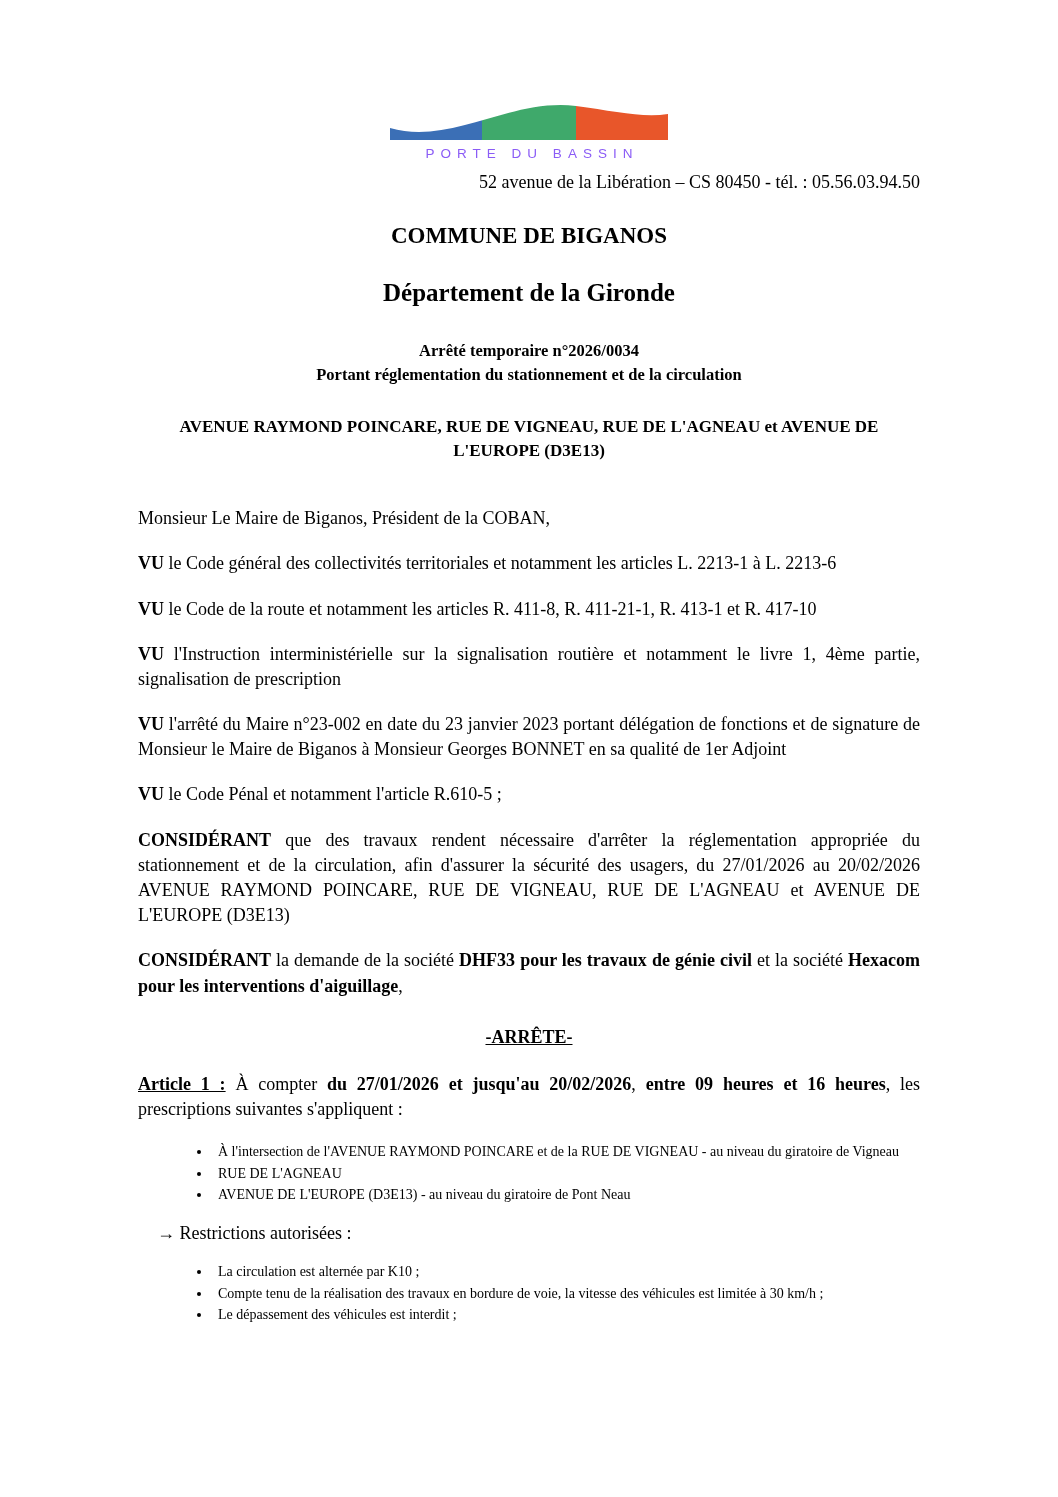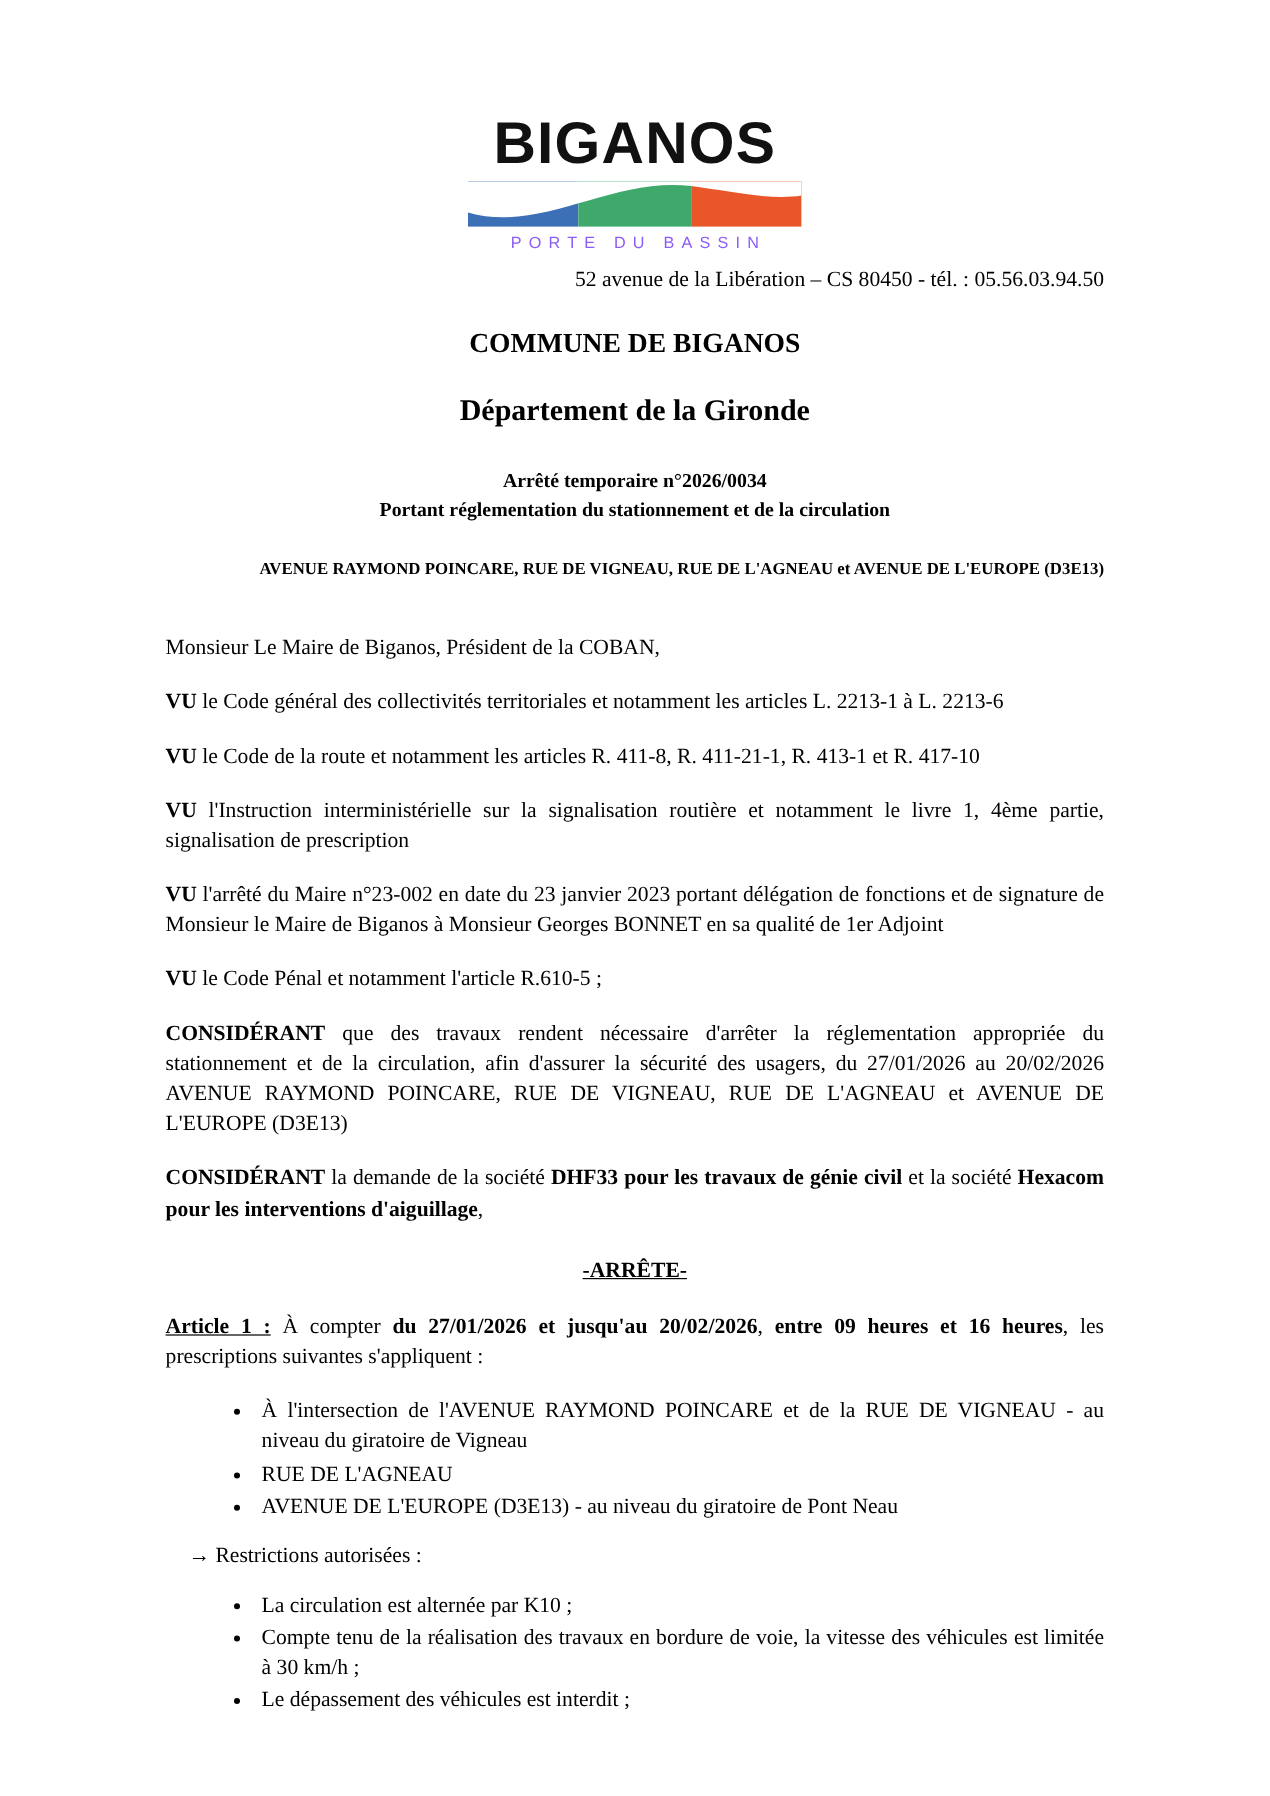--- a/index.html
+++ b/index.html
@@ -89,23 +89,23 @@
     margin: 30px 0 0 0;
   }
   .arrete-line {
     text-align: center;
     font-weight: bold;
     font-size: 16.5px;
     margin-top: 32px;
     line-height: 1.45;
   }
   .streets {
-    text-align: right;
-    font-weight: bold;
-    font-size: 14px;
+    text-align: center;
+    font-weight: bold;
+    font-size: 17px;
     margin-top: 28px;
     line-height: 1.45;
   }
 
   
   .body-text { margin-top: 42px; }
   p.para {
     font-size: 18px;
     line-height: 1.4;
     margin: 0 0 20px 0;
@@ -118,42 +118,41 @@
     text-align: center;
     font-weight: bold;
     font-size: 18px;
     text-decoration: underline;
     margin: 28px 0 24px 0;
   }
 
   ul.bullets {
     margin: 0 0 18px 0;
     padding-left: 74px;
-    font-size: 18px;
+    font-size: 14px;
     line-height: 1.4;
   }
   ul.bullets li {
     margin-bottom: 2px;
     text-align: justify;
     padding-left: 6px;
   }
   .arrow-line {
     font-size: 18px;
     margin: 0 0 18px 15px;
     padding-left: 4px;
   }
 </style>
 </head>
 <body>
 
 <div class="page">
 
   <div class="logo-block">
     <div class="logo-wrap">
-      <div class="logo-word">BIGANOS</div>
       <div class="logo-bars">
         <div class="bar bar-blue"></div>
         <div class="bar bar-green"></div>
         <div class="bar bar-orange"></div>
         <svg class="swoosh" viewBox="0 0 278 38" preserveAspectRatio="none">
           <path d="M0,26 C60,44 120,-4 186,4 C224,9 252,16 278,12 L278,0 L0,0 Z" fill="#ffffff"></path>
           <path d="M0,30 C70,10 130,34 200,22 C235,16 258,22 278,20 L278,38 L0,38 Z" fill="#ffffff" opacity="0"></path>
         </svg>
       </div>
       <div class="logo-sub">PORTE DU BASSIN</div>

